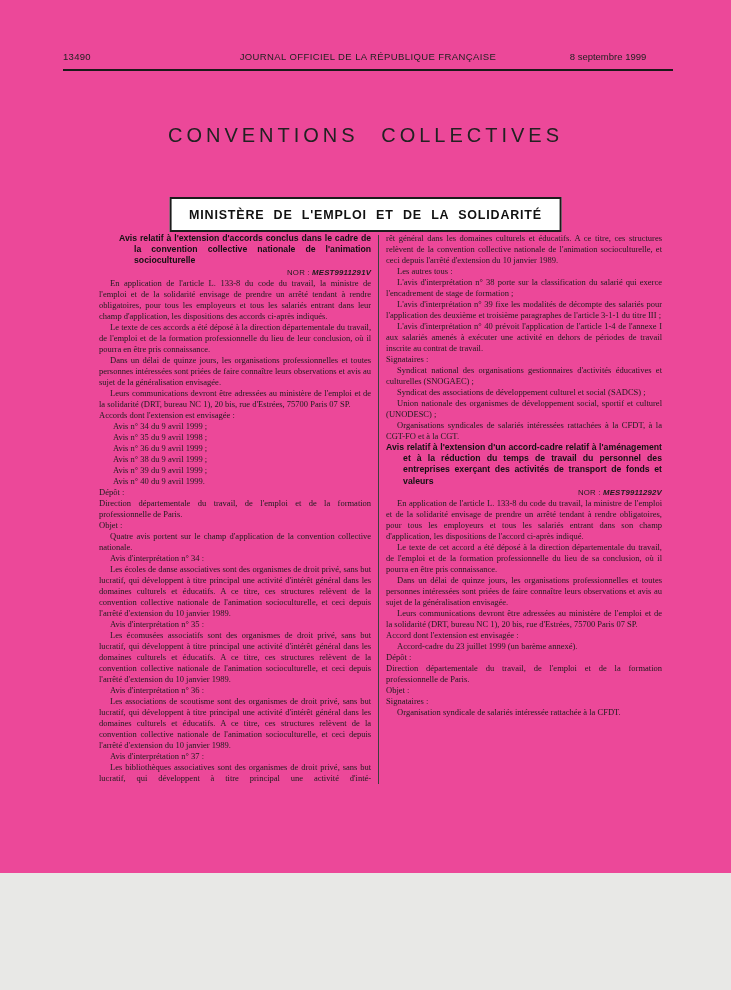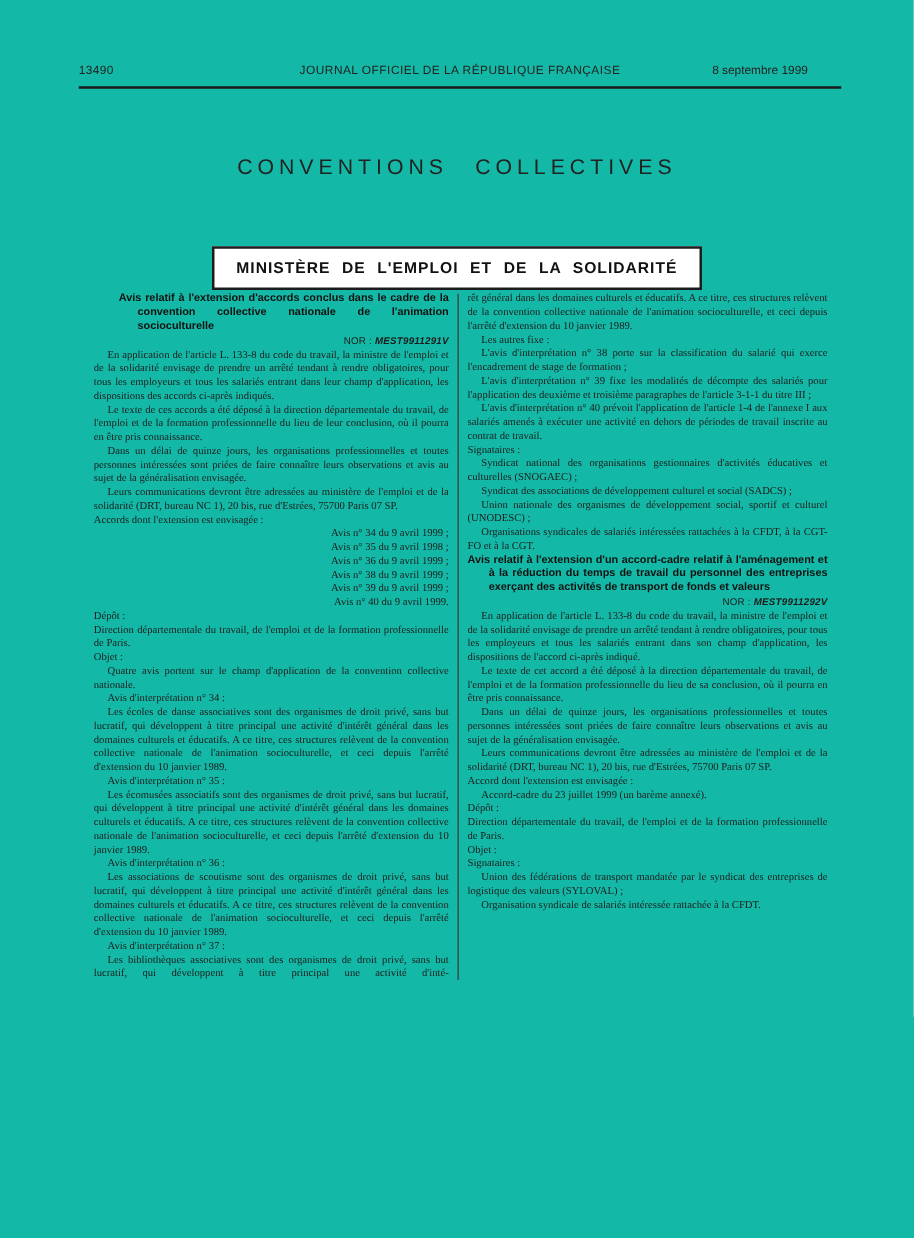--- a/index.html
+++ b/index.html
@@ -1,74 +1,74 @@
 <!DOCTYPE html>
 <html><head>
 <meta charset="utf-8">
 <style>
   html,body{margin:0;padding:0;background:#e8e8e6;}
   .page{
-    position:relative;width:731px;height:990px;background:#14b8a6;
+    position:relative;width:731px;height:873px;background:#ec4899;
     color:#1c1c1c;overflow:hidden;
     font-family:"Liberation Serif",serif;
   }
   
   .runhead{
     position:absolute;top:51px;left:63px;width:610px;
     display:flex;align-items:baseline;
     font-family:"Liberation Sans",sans-serif;font-size:9.5px;color:#222;
   }
   .runhead .folio{width:130px;text-align:left;letter-spacing:.3px;}
   .runhead .jtitle{flex:1;text-align:center;letter-spacing:.4px;}
   .runhead .jdate{width:130px;text-align:center;}
   .runrule{
     position:absolute;top:69px;left:63px;width:610px;height:2px;background:#1a1a1a;
   }
   
   .section-title{
     position:absolute;top:124px;left:0;width:731px;margin:0;
     text-align:center;font-family:"Liberation Sans",sans-serif;
-    font-weight:400;font-size:17px;letter-spacing:4px;word-spacing:13px;color:#222;
+    font-weight:400;font-size:20px;letter-spacing:4px;word-spacing:13px;color:#222;
   }
   .ministry-box{
     position:absolute;top:197px;left:50%;transform:translateX(-50%);
     border:2px solid #1c1c1c;padding:6px 18px 7px;background:#fff;
   }
   .ministry-box span{
     font-family:"Liberation Sans",sans-serif;font-weight:bold;
     font-size:12.5px;letter-spacing:.8px;word-spacing:5px;color:#111;white-space:nowrap;
   }
   
   .columns{
     position:absolute;top:233px;left:75px;width:587px;
     display:flex;align-items:stretch;
     font-size:8.5px;line-height:11px;
   }
   .col{min-width:0;}
-  .col-left{width:284px;}
+  .col-left{width:284px;margin-left:24px;}
   .col-right{width:288px;}
   .col-divider{width:1px;background:#3d3d3d;margin:2px 7px 0 7px;}
   
   .col p{margin:0;}
   .p-heading,.p-heading2{
     font-family:"Liberation Sans",sans-serif;font-weight:bold;color:#111;
     font-size:8.7px;line-height:11.2px;text-align:justify;
     padding-left:35px;text-indent:-15px;margin-bottom:3px;
   }
   .p-heading2{padding-left:17px;text-indent:-17px;margin-top:19px;}
   .p-nor{
     font-family:"Liberation Sans",sans-serif;font-size:7.8px;
     text-align:right;margin:2px 0 7px;letter-spacing:.2px;
   }
   .p-nor i{font-style:italic;font-weight:bold;}
   .p-para{text-align:justify;text-indent:11px;}
   .p-split{text-align:justify;text-indent:11px;text-align-last:justify;}
   .p-cont{text-align:justify;text-indent:0;}
   .p-label{margin:2px 0 2px 37px;}
-  .p-item{text-indent:14px;text-align:right;}
+  .p-item{text-indent:14px;}
 </style>
 </head>
 <body>
 
 <div class="page">
 
   <div class="runhead">
     <span class="folio">13490</span>
     <span class="jtitle">JOURNAL OFFICIEL DE LA RÉPUBLIQUE FRANÇAISE</span>
     <span class="jdate">8 septembre 1999</span>
@@ -105,39 +105,38 @@
         <p class="p-para">Avis d'interprétation n° 35 :</p>
         <p class="p-para">Les écomusées associatifs sont des organismes de droit privé, sans but lucratif, qui développent à titre principal une activité d'intérêt général dans les domaines culturels et éducatifs. A ce titre, ces structures relèvent de la convention collective nationale de l'animation socioculturelle, et ceci depuis l'arrêté d'extension du 10 janvier 1989.</p>
         <p class="p-para">Avis d'interprétation n° 36 :</p>
         <p class="p-para">Les associations de scoutisme sont des organismes de droit privé, sans but lucratif, qui développent à titre principal une activité d'intérêt général dans les domaines culturels et éducatifs. A ce titre, ces structures relèvent de la convention collective nationale de l'animation socioculturelle, et ceci depuis l'arrêté d'extension du 10 janvier 1989.</p>
         <p class="p-para">Avis d'interprétation n° 37 :</p>
         <p class="p-split">Les bibliothèques associatives sont des organismes de droit privé, sans but lucratif, qui développent à titre principal une activité d'inté-</p>
       </div>
     <div class="col-divider"></div>
     <div class="col col-right" id="col-right">
         <p class="p-cont">rêt général dans les domaines culturels et éducatifs. A ce titre, ces structures relèvent de la convention collective nationale de l'animation socioculturelle, et ceci depuis l'arrêté d'extension du 10 janvier 1989.</p>
-        <p class="p-para">Les autres fixe :</p>
+        <p class="p-para">Les autres tous :</p>
         <p class="p-para">L'avis d'interprétation n° 38 porte sur la classification du salarié qui exerce l'encadrement de stage de formation ;</p>
         <p class="p-para">L'avis d'interprétation n° 39 fixe les modalités de décompte des salariés pour l'application des deuxième et troisième paragraphes de l'article 3-1-1 du titre III ;</p>
         <p class="p-para">L'avis d'interprétation n° 40 prévoit l'application de l'article 1-4 de l'annexe I aux salariés amenés à exécuter une activité en dehors de périodes de travail inscrite au contrat de travail.</p>
         <p class="p-label">Signataires :</p>
         <p class="p-para">Syndicat national des organisations gestionnaires d'activités éducatives et culturelles (SNOGAEC) ;</p>
         <p class="p-para">Syndicat des associations de développement culturel et social (SADCS) ;</p>
         <p class="p-para">Union nationale des organismes de développement social, sportif et culturel (UNODESC) ;</p>
         <p class="p-para">Organisations syndicales de salariés intéressées rattachées à la CFDT, à la CGT-FO et à la CGT.</p>
         <p class="p-heading2">Avis relatif à l'extension d'un accord-cadre relatif à l'aménagement et à la réduction du temps de travail du personnel des entreprises exerçant des activités de transport de fonds et valeurs</p>
         <p class="p-nor"><span>NOR : </span><i>MEST9911292V</i></p>
         <p class="p-para">En application de l'article L. 133-8 du code du travail, la ministre de l'emploi et de la solidarité envisage de prendre un arrêté tendant à rendre obligatoires, pour tous les employeurs et tous les salariés entrant dans son champ d'application, les dispositions de l'accord ci-après indiqué.</p>
         <p class="p-para">Le texte de cet accord a été déposé à la direction départementale du travail, de l'emploi et de la formation professionnelle du lieu de sa conclusion, où il pourra en être pris connaissance.</p>
         <p class="p-para">Dans un délai de quinze jours, les organisations professionnelles et toutes personnes intéressées sont priées de faire connaître leurs observations et avis au sujet de la généralisation envisagée.</p>
         <p class="p-para">Leurs communications devront être adressées au ministère de l'emploi et de la solidarité (DRT, bureau NC 1), 20 bis, rue d'Estrées, 75700 Paris 07 SP.</p>
         <p class="p-label">Accord dont l'extension est envisagée :</p>
         <p class="p-para">Accord-cadre du 23 juillet 1999 (un barème annexé).</p>
         <p class="p-label">Dépôt :</p>
         <p class="p-cont">Direction départementale du travail, de l'emploi et de la formation professionnelle de Paris.</p>
         <p class="p-label">Objet :</p>
         <p class="p-label">Signataires :</p>
-        <p class="p-para">Union des fédérations de transport mandatée par le syndicat des entreprises de logistique des valeurs (SYLOVAL) ;</p>
         <p class="p-para">Organisation syndicale de salariés intéressée rattachée à la CFDT.</p>
       </div>
   </div>
 
 </div>
 
 </body></html>

